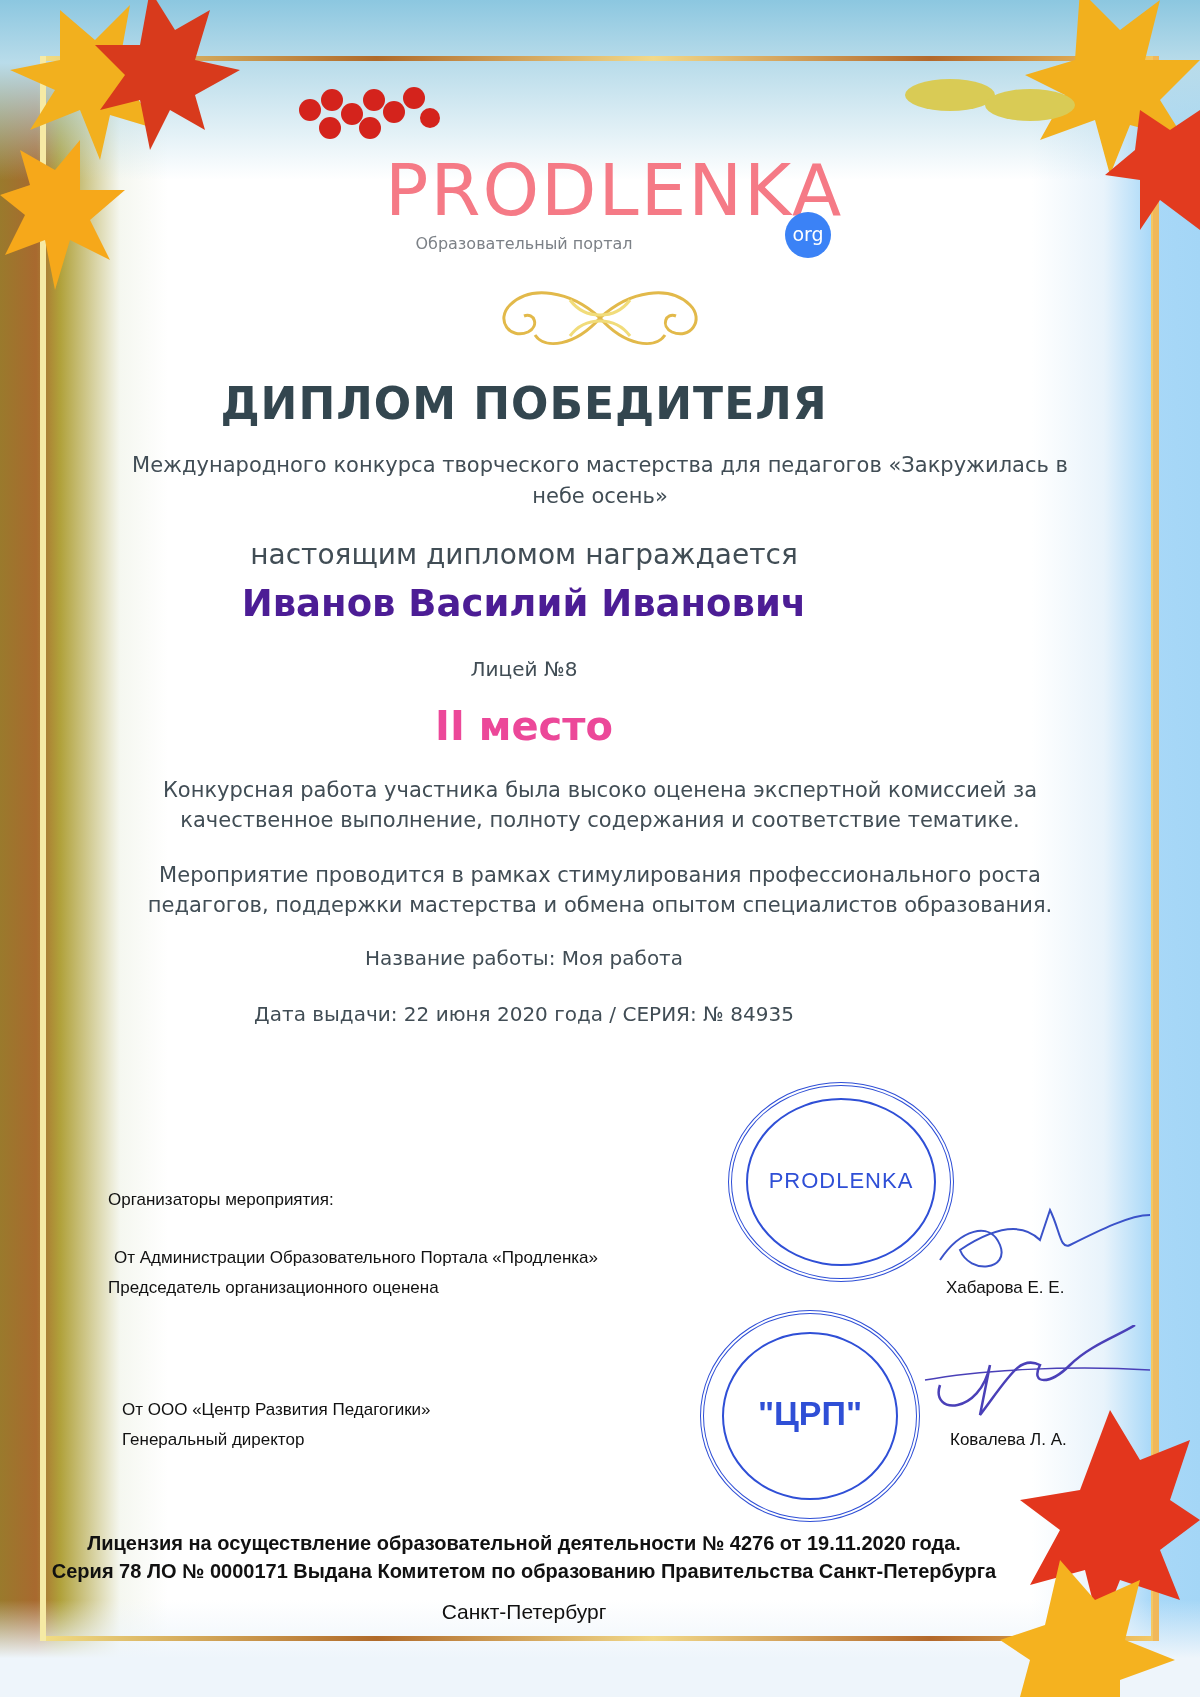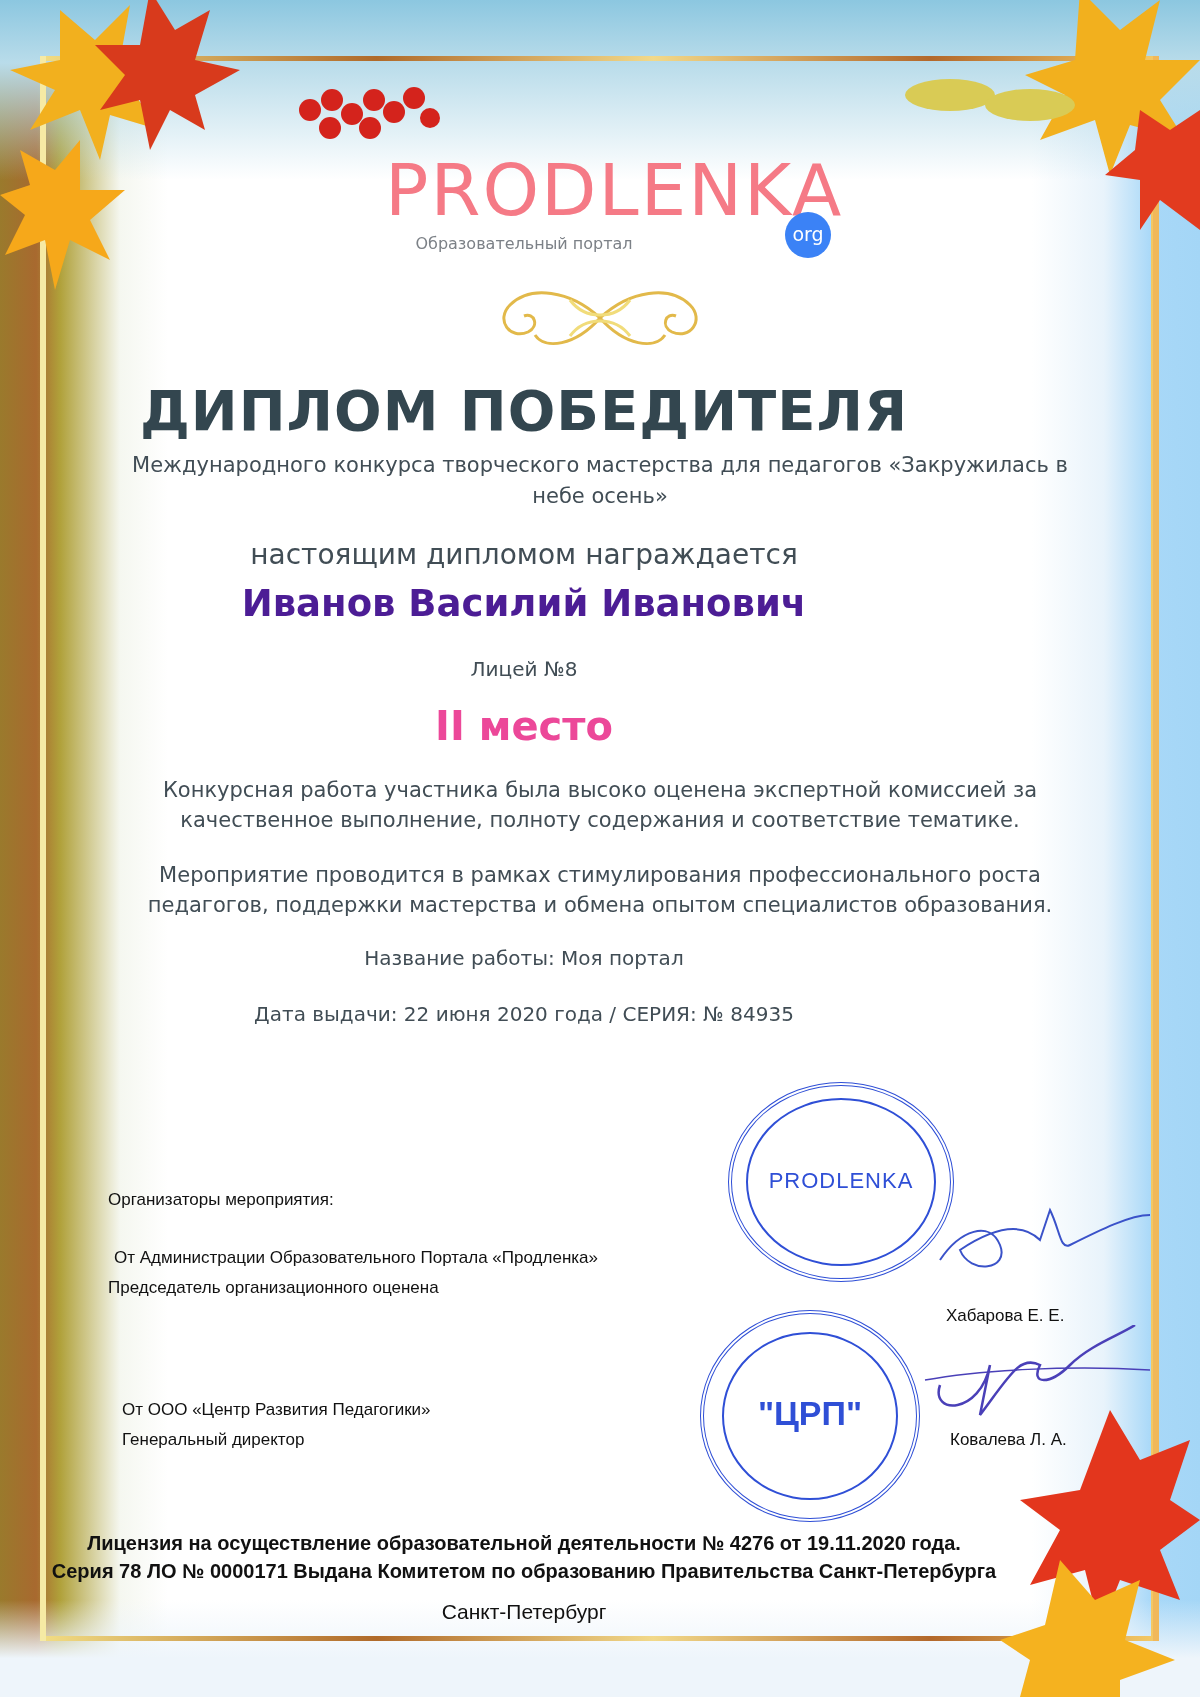--- a/index.html
+++ b/index.html
@@ -16,21 +16,21 @@
   .frame-left{position:absolute;left:40px;top:56px;width:6px;height:1585px;background:#f6eaa4;}
   .frame-right{position:absolute;left:1153px;top:56px;width:6px;height:1585px;background:#f1b85a;}
   .center{position:absolute;left:0;width:1048px;text-align:center;}
   .logo{position:absolute;left:385px;top:150px;width:420px;height:80px;
     font-family:"DejaVu Sans",sans-serif;font-weight:normal;font-size:72px;letter-spacing:2px;
     color:#f57a86;line-height:80px;}
   .org-badge{position:absolute;left:785px;top:212px;width:46px;height:46px;border-radius:50%;
     background:#3b82f6;color:#fff;font-size:19px;line-height:44px;text-align:center;}
   .portal-sub{top:234px;font-size:16px;color:#7c8187;}
   .ornament{position:absolute;left:490px;top:280px;width:220px;height:76px;}
-  .title{top:378px;font-size:56px;font-weight:bold;color:#33464f;letter-spacing:1px;}
+  .title{top:378px;font-size:44px;font-weight:bold;color:#33464f;letter-spacing:1px;}
   .contest{top:450px;font-size:21px;color:#414d55;line-height:31px;left:130px;width:940px;}
   .awarded{top:538px;font-size:28px;color:#414d55;}
   .name{top:582px;font-size:37px;font-weight:bold;color:#4c1d95;}
   .school{top:657px;font-size:20px;color:#414d55;}
   .place{top:703px;font-size:40px;font-weight:bold;color:#ec4899;}
   .para{font-size:21px;color:#414d55;line-height:30px;left:140px;width:920px;}
   .p1{top:775px;}
   .p2{top:860px;}
   .work{top:946px;font-size:20px;color:#414d55;}
   .date{top:1002px;font-size:20px;color:#414d55;}
@@ -96,27 +96,27 @@
 </svg>
 
 <div class="center title">ДИПЛОМ ПОБЕДИТЕЛЯ</div>
 <div class="center contest">Международного конкурса творческого мастерства для педагогов «Закружилась в небе осень»</div>
 <div class="center awarded">настоящим дипломом награждается</div>
 <div class="center name">Иванов Василий Иванович</div>
 <div class="center school">Лицей №8</div>
 <div class="center place">II место</div>
 <div class="center para p1">Конкурсная работа участника была высоко оценена экспертной комиссией за качественное выполнение, полноту содержания и соответствие тематике.</div>
 <div class="center para p2">Мероприятие проводится в рамках стимулирования профессионального роста педагогов, поддержки мастерства и обмена опытом специалистов образования.</div>
-<div class="center work">Название работы: Моя портал</div>
+<div class="center work">Название работы: Моя работа</div>
 <div class="center date">Дата выдачи: 22 июня 2020 года / СЕРИЯ: № 84935</div>
 
 <div class="sig-text" style="left:108px;top:1190px;">Организаторы мероприятия:</div>
 <div class="sig-text" style="left:114px;top:1248px;">От Администрации Образовательного Портала «Продленка»</div>
 <div class="sig-text" style="left:108px;top:1278px;">Председатель организационного оценена</div>
-<div class="sig-text" style="left:946px;top:1306px;">Хабарова Е. Е.</div>
+<div class="sig-text" style="left:946px;top:1278px;">Хабарова Е. Е.</div>
 
 <div class="stamp" style="left:728px;top:1082px;width:226px;height:200px;">
   <div style="position:absolute;left:14px;top:12px;right:14px;bottom:12px;border:2px solid #2f4fd6;border-radius:50%;"></div>
   <div style="position:absolute;left:0;right:0;top:82px;font-size:22px;letter-spacing:1px;">PRODLENKA</div>
 </div>
 <svg class="leaf" style="left:930px;top:1190px" width="230" height="90" viewBox="0 0 230 90">
   <path d="M10 70 C30 40, 60 30, 70 55 C80 80, 40 85, 30 60 C60 40, 90 30, 110 50 L120 20 C130 40, 130 60, 140 55 C170 40, 200 25, 220 25" fill="none" stroke="#3a52c9" stroke-width="2"></path>
 </svg>
 
 <div class="sig-text" style="left:122px;top:1400px;">От ООО «Центр Развития Педагогики»</div>

